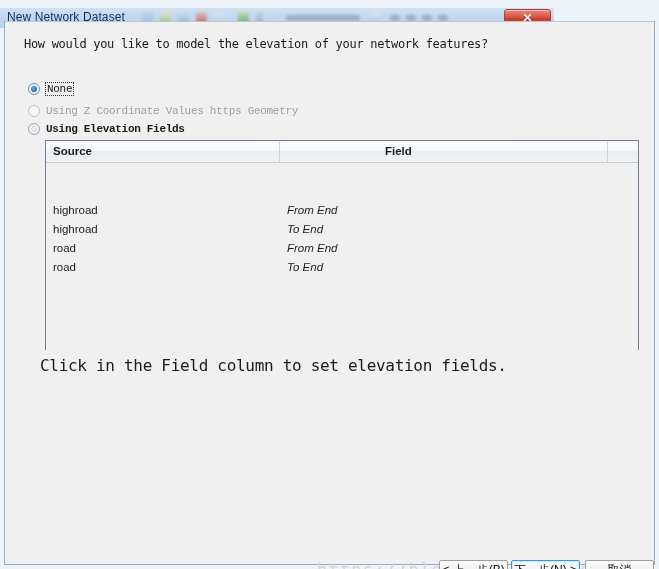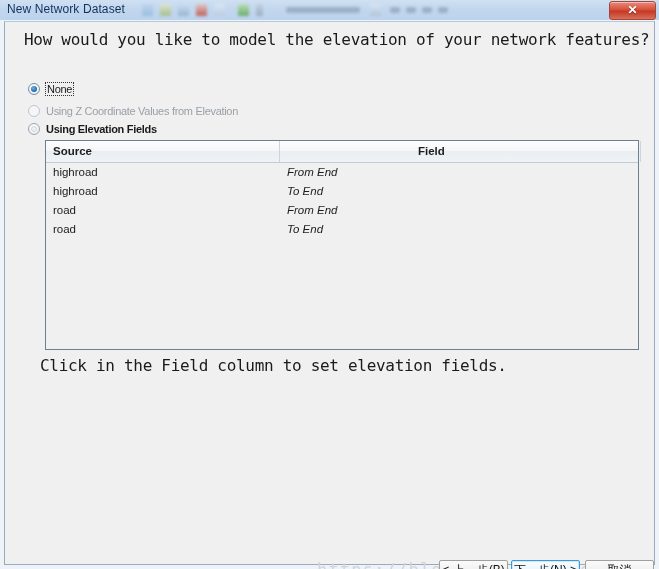--- a/index.html
+++ b/index.html
@@ -18,22 +18,22 @@
   #app {
     position: relative;
     width: 659px;
     height: 569px;
     background: #eef3fa;
   }
 
   
   .titlebar {
     position: absolute;
-    left: 0; top: 0;
-    width: 659px;
+    left: 0; top: 8px;
+    width: 554px;
     height: 20px;
     background: linear-gradient(to bottom, #cfe0f2 0%, #c2d7ee 45%, #bcd3ec 100%);
     overflow: hidden;
   }
   .title-text {
     position: absolute;
     left: 7px;
     top: 2px;
     font-size: 12px;
     color: #13315c;
@@ -93,22 +93,22 @@
     height: 544px;
     background: #f0f0f0;
     border: 1px solid #9aabc0;
     border-top: 1px solid #b7c6d8;
     box-sizing: border-box;
   }
 
   .question {
     position: absolute;
     left: 19px;
-    top: 8px;
-    font-size: 16px;
+    top: 15px;
+    font-size: 12px;
     color: #1a1a1a;
     font-family: "DejaVu Sans Mono", monospace;
     letter-spacing: -0.3px;
     white-space: nowrap;
   }
 
   
   .radio-row {
     position: absolute;
     left: 23px;
@@ -152,21 +152,21 @@
     width: 6px; height: 6px;
     border-radius: 50%;
     background: #eef1f4;
     border: 1px solid #cfd6dd;
     box-sizing: border-box;
   }
 
   .radio-label {
     margin-left: 6px;
     font-size: 11px;
-    font-family: Liberation Sans, sans-serif;
+    font-family: Liberation Mono, monospace;
     color: #1a1a1a;
     letter-spacing: -0.3px;
     white-space: nowrap;
   }
   .radio-label.focused {
     outline: 1px dotted #333;
     outline-offset: 0px;
     padding: 0 1px;
   }
   .radio-label.dim { color: #9aa0a6; }
@@ -198,27 +198,28 @@
     font-size: 11.5px;
     color: #1d1d1d;
     font-family: "Liberation Sans", sans-serif;
     padding-left: 7px;
     box-sizing: border-box;
     border-right: 1px solid #ccd4dd;
     font-weight: bold;
   }
   .th.c1 { left: 0;   width: 234px; }
   .th.c2 { left: 234px; width: 115px; }
-  .th.c3 { left: 365px; width: 230px; }
+  .th.c3 { left: 332px; width: 230px; }
   .th.c4 { left: 579px; width: 13px; border-right: none; }
 
   .table-body {
     position: relative;
     height: 186px;
     background: #f0f0f0;
+    margin-top: 38px;
   }
   .trow {
     position: relative;
     height: 19px;
   }
   .td {
     position: absolute;
     top: 0;
     height: 19px;
     line-height: 19px;
@@ -308,21 +309,21 @@
 
     <div class="question">How would you like to model the elevation of your network features?</div>
 
     <div class="radio-row r1">
       <span class="radio-dot checked"></span>
       <span class="radio-label focused">None</span>
     </div>
 
     <div class="radio-row r2">
       <span class="radio-dot disabled"></span>
-      <span class="radio-label dim">Using Z Coordinate Values from Elevation</span>
+      <span class="radio-label dim">Using Z Coordinate Values https Geometry</span>
     </div>
 
     <div class="radio-row r3">
       <span class="radio-dot plain"></span>
       <span class="radio-label bold">Using Elevation Fields</span>
     </div>
 
     <div class="table-frame">
       <div class="table-head">
         <div class="th c1">Source</div>

